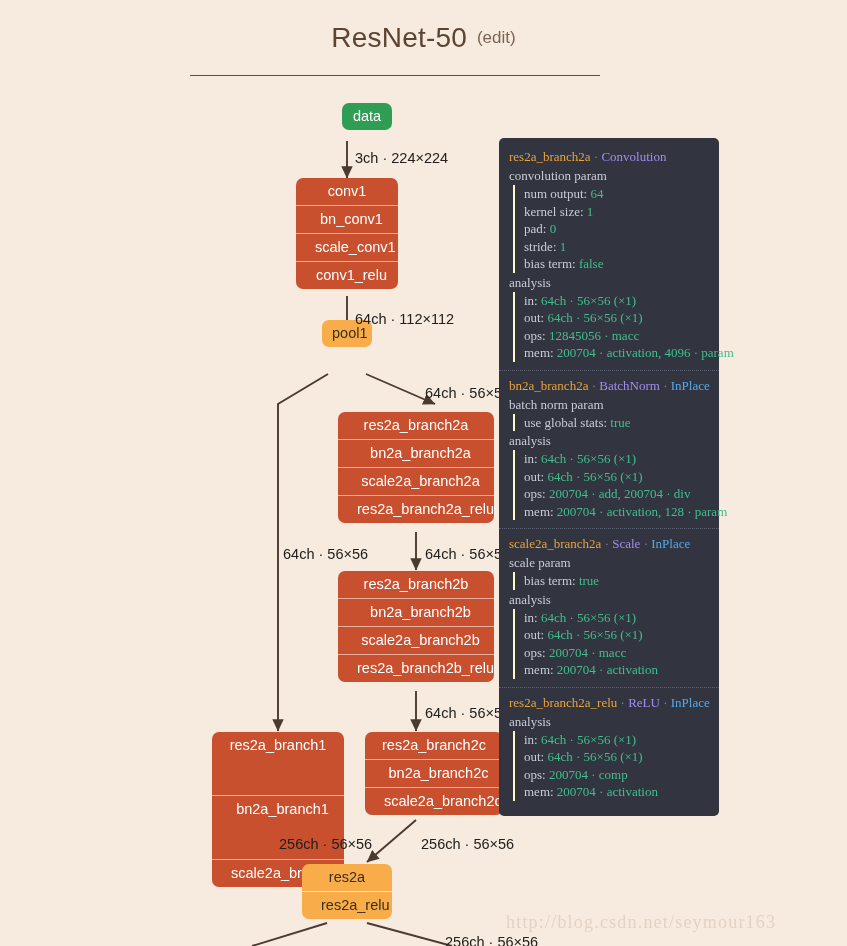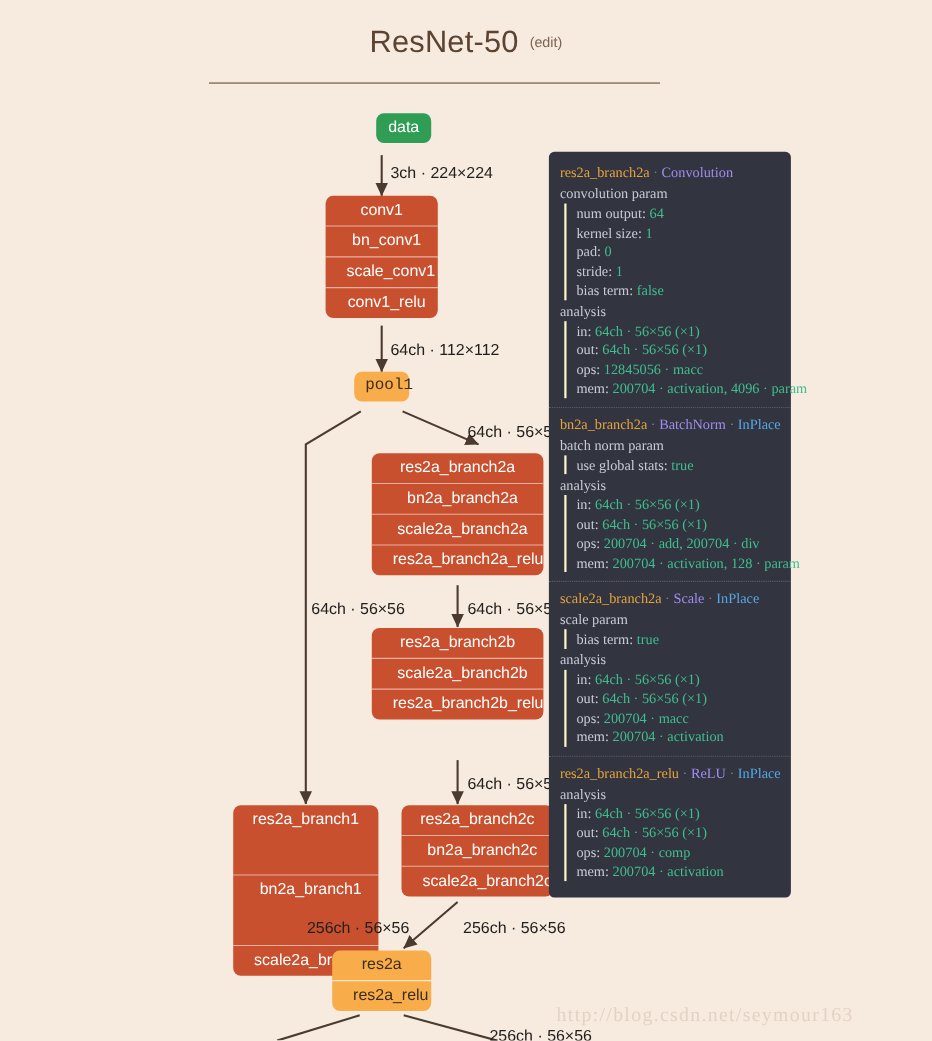--- a/index.html
+++ b/index.html
@@ -13,21 +13,21 @@
   #root{position:relative;width:847px;height:946px;overflow:hidden;}
 
   
   .header{position:absolute;left:0;top:0;width:847px;}
   .title-line{text-align:center;padding-top:22px;}
   .title{
     font-size:28px;color:#5c4433;letter-spacing:.2px;
     font-family:"Liberation Sans", sans-serif;
   }
   .edit-link{
-    font-size:13px;color:#7a6454;margin-left:10px;
+    font-size:17px;color:#7a6454;margin-left:10px;
     text-decoration:none;vertical-align:4px;
   }
   .title-rule{
     position:absolute;left:190px;top:75px;width:410px;height:1px;
     background:#6b4a35;
   }
 
   
   .graph{position:absolute;left:0;top:0;width:847px;height:946px;}
   .svg-layer{position:absolute;left:0;top:0;}
@@ -145,33 +145,34 @@
       <div class="row">data</div>
     </div>
 
     <div class="node red" style="left:296px;top:178px;width:102px;">
       <div class="row">conv1</div>
       <div class="row">bn_conv1</div>
       <div class="row">scale_conv1</div>
       <div class="row">conv1_relu</div>
     </div>
 
-    <div class="node orange" style="left:322px;top:338px;width:50px;font-family:Liberation Mono, monospace;">
+    <div class="node orange" style="left:322px;top:320px;width:50px;">
       <div class="row">pool1</div>
     </div>
 
     <div class="node red" style="left:338px;top:412px;width:156px;">
       <div class="row">res2a_branch2a</div>
       <div class="row">bn2a_branch2a</div>
       <div class="row">scale2a_branch2a</div>
       <div class="row">res2a_branch2a_relu</div>
     </div>
 
     <div class="node red" style="left:338px;top:571px;width:156px;">
       <div class="row">res2a_branch2b</div>
+      <div class="row">bn2a_branch2b</div>
       <div class="row">scale2a_branch2b</div>
       <div class="row">res2a_branch2b_relu</div>
     </div>
 
     <div class="node red" style="left:212px;top:732px;width:132px;gap:36px;">
       <div class="row">res2a_branch1</div>
       <div class="row">bn2a_branch1</div>
       <div class="row">scale2a_branch1</div>
     </div>
 

